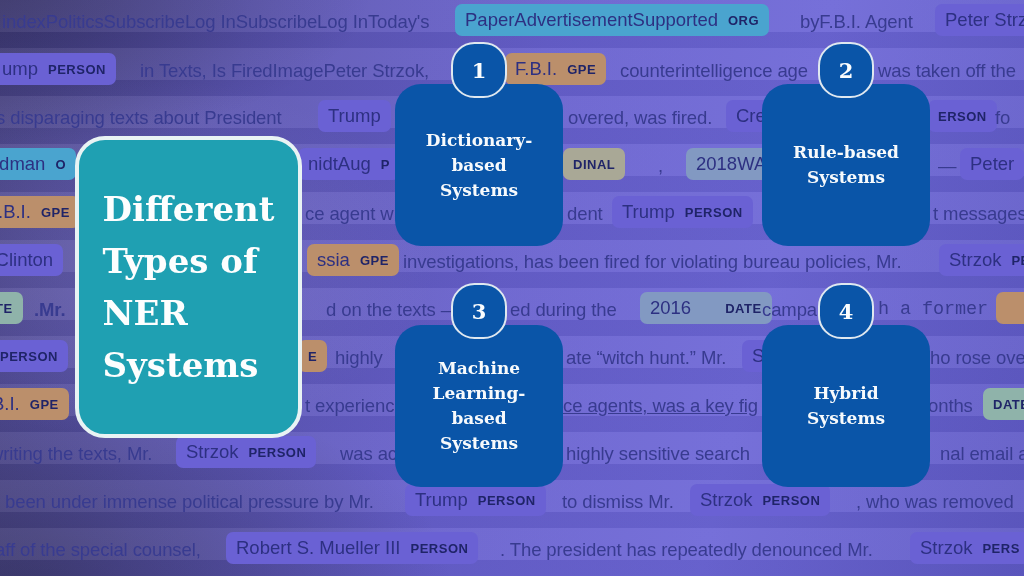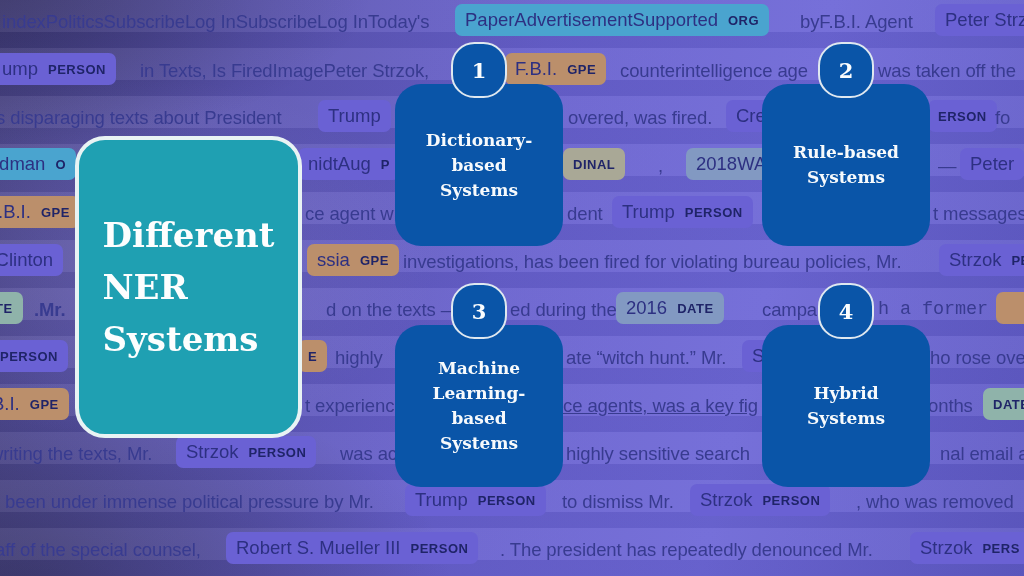--- a/index.html
+++ b/index.html
@@ -140,21 +140,21 @@
         <span class="lbl">PE</span>
       </span>
     </div>
     <div class="bg-line" style="top: 294px;">
       <span class="chip c-date" style="left: -15px;">
         <span class="lbl">TE</span>
       </span>
       <span class="txt" style="left: 34px; font-weight: bold;">.Mr.</span>
       <span class="txt" style="left: 326px;">d on the texts — e</span>
       <span class="txt" style="left: 510px;">ed during the</span>
-      <span class="chip c-date2" style="left: 616px;">
+      <span class="chip c-date2" style="left: 640px; gap: 24px;">
         <span class="ent">2016</span>
         <span class="lbl">DATE</span>
       </span>
       <span class="txt" style="left: 762px;">campa</span>
       <span class="txt" style="left: 878px; font-family: Liberation Mono, monospace;">h a former</span>
       <span class="chip c-gpe" style="left: 996px; padding-left: 48px;">
         <span class="ent">F.B.I</span>
       </span>
     </div>
     <div class="bg-line" style="top: 342px;">
@@ -216,20 +216,21 @@
       <span class="chip c-person" style="left: 910px;">
         <span class="ent">Strzok</span>
         <span class="lbl">PERS</span>
       </span>
     </div>
   </div>
 
 <div class="title-card">
   <div class="box-lines">
       <div class="bline">Different</div>
+      <div class="bline">Types of</div>
       <div class="bline">NER</div>
       <div class="bline">Systems</div>
     </div>
 </div>
 
 <div class="type-box pos1">
   <div class="num-badge">1</div>
   <div class="box-label">
       <div class="bline">Dictionary-</div>
       <div class="bline">based</div>

